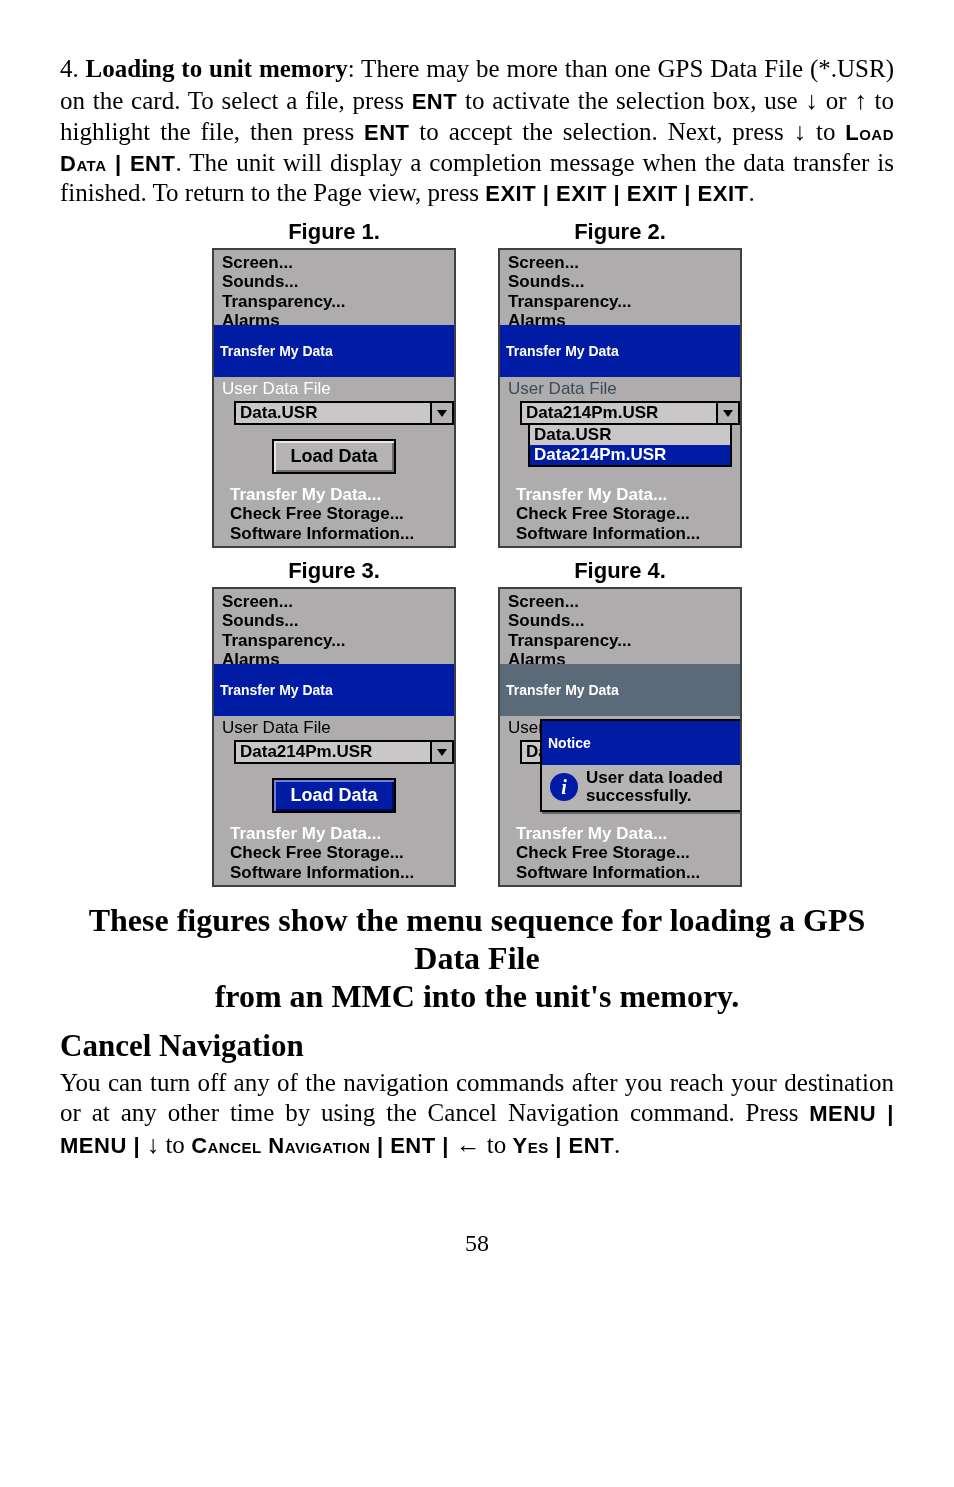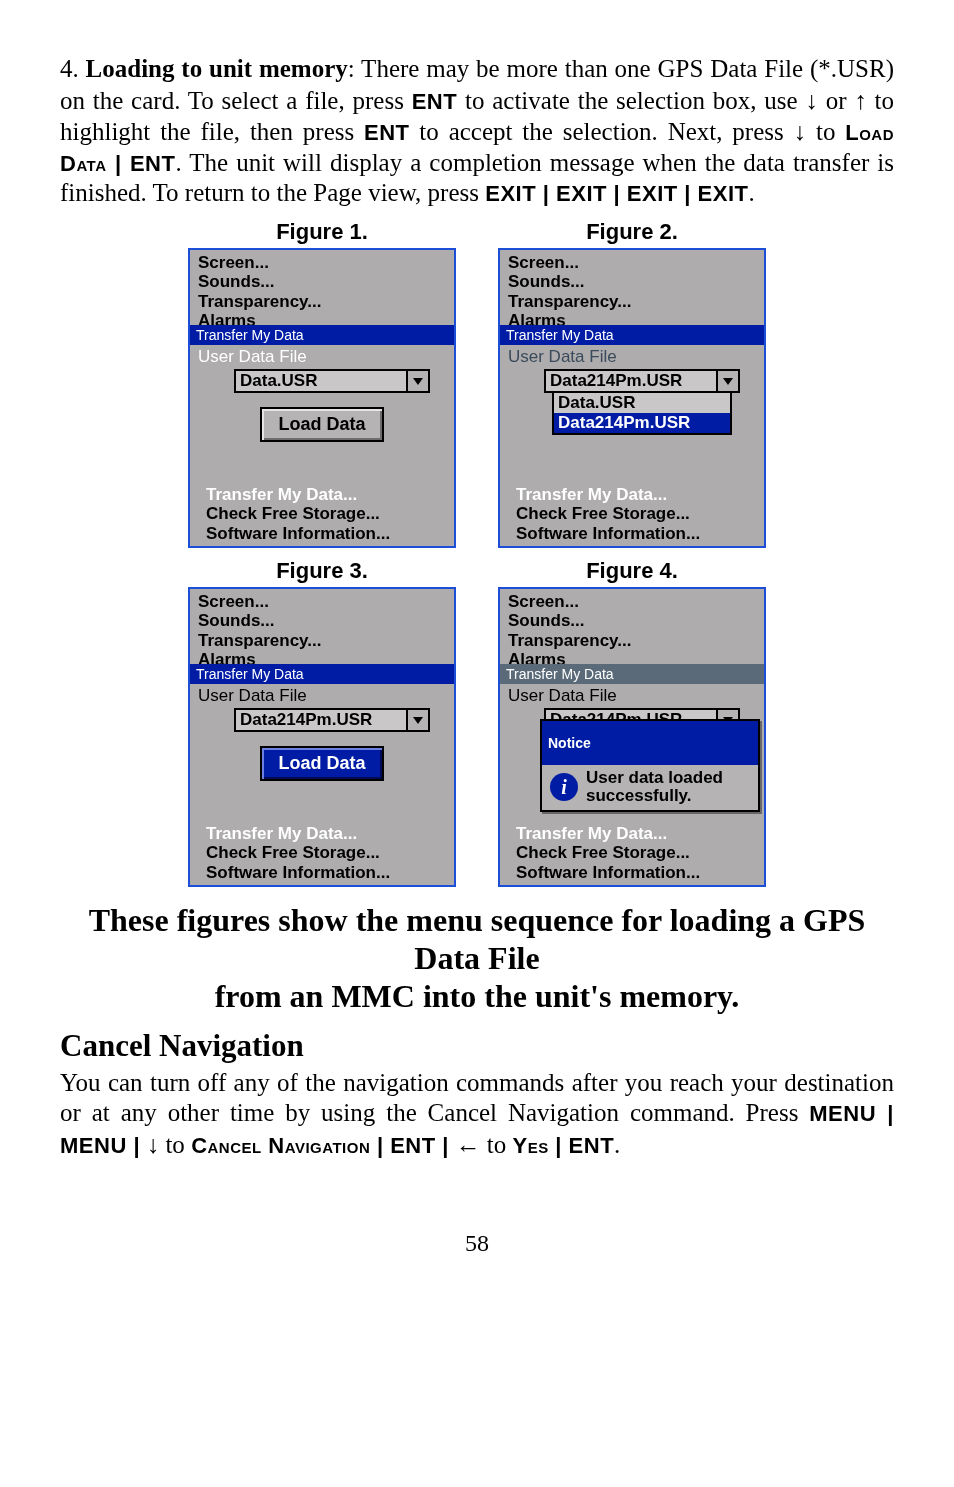--- a/index.html
+++ b/index.html
@@ -6,27 +6,27 @@
   body { width:954px; height:1487px; background:#fff; font-family:"Times New Roman",serif; font-size:25px; color:#000; box-sizing:border-box; padding:54px 60px 0 60px; }
   .para { text-align:justify; line-height:1.22; margin-bottom:10px; }
   .b { font-weight:bold; }
   .sc { font-family:Arial,Helvetica,sans-serif; font-weight:bold; font-size:22px; letter-spacing:0.5px; }
   .scbig { font-variant:small-caps; }
   .arrow { font-family:Arial,sans-serif; }
   .figs { margin:4px auto 0 auto; display:flex; flex-direction:column; gap:4px; align-items:center; }
   .figrow { display:flex; gap:42px; }
   .figcol { display:flex; flex-direction:column; align-items:center; }
   .figlbl { font-family:Arial,Helvetica,sans-serif; font-weight:bold; font-size:22px; margin-bottom:3px; }
-  .screen { width:268px; height:300px; border:2px solid #1d4ed8; background:#aeacad; box-sizing:border-box; position:relative; overflow:hidden; font-family:Arial,Helvetica,sans-serif; }
+  .screen { width:244px; height:300px; border:2px solid #404040; background:#aeacad; box-sizing:border-box; position:relative; overflow:hidden; font-family:Arial,Helvetica,sans-serif; }
   .menu-top { padding:3px 8px 0 8px; font-weight:bold; font-size:17px; color:#000; line-height:1.15; }
   .menu-top div { white-space:nowrap; }
-  .titlebar { background:#001ca5; color:#fff; font-weight:normal; font-size:14px; padding:2px 6px; margin-top:0; }
+  .titlebar { background:#001ca5; color:#fff; font-weight:bold; font-size:14px; padding:18px 6px; margin-top:0; }
   .section-label { color:#001ca5; font-weight:normal; font-size:17px; padding:2px 8px 0 8px; }
   .section-label.sel { color:#fff; }
-  .field { margin:2px 24px;padding-left:20px; }
+  .field { margin:2px 0;padding-left:20px; }
   .combo { display:flex; height:24px; border:2px solid #000; background:#c9c7c8; box-sizing:border-box; }
   .combo .val { flex:1; padding:0 4px; font-weight:bold; font-size:17px; color:#000; display:flex; align-items:center; }
   .combo .btn { width:20px; background:#b5b3b4; border-left:2px solid #000; display:flex; align-items:center; justify-content:center; }
   .tri { width:0; height:0; border-left:5px solid transparent; border-right:5px solid transparent; border-top:7px solid #000; }
   .listbox { margin:0 8px; border:2px solid #000; border-top:none; background:#c9c7c8; }
   .listitem { font-weight:bold; font-size:17px; padding:0 4px; line-height:20px; color:#000; }
   .listitem.hl { background:#001ca5; color:#fff; }
   .btn3d { display:inline-block; background:#b5b3b4; padding:5px 16px; font-weight:bold; font-size:18px; color:#000; border:2px solid #000; box-shadow:inset 2px 2px 0 #e6e4e5, inset -2px -2px 0 #6e6c6d; }
   .btn3d.sel { background:#001ca5; color:#fff; box-shadow:inset 2px 2px 0 #6a7fe0, inset -2px -2px 0 #000a55; }
   .btnwrap { text-align:center; margin-top:14px; }

